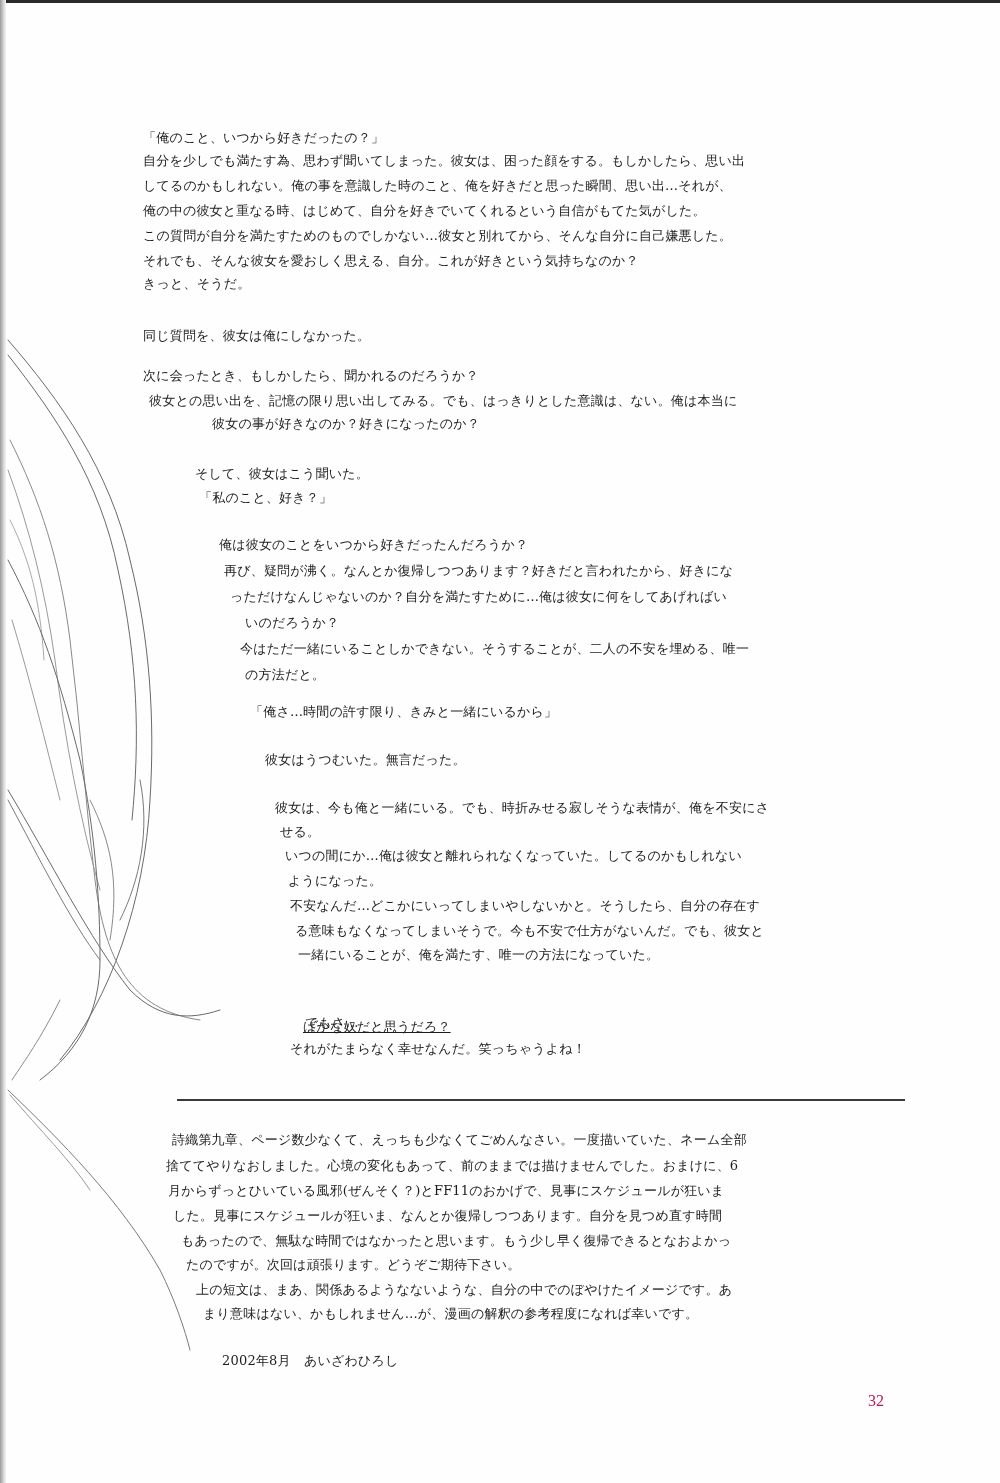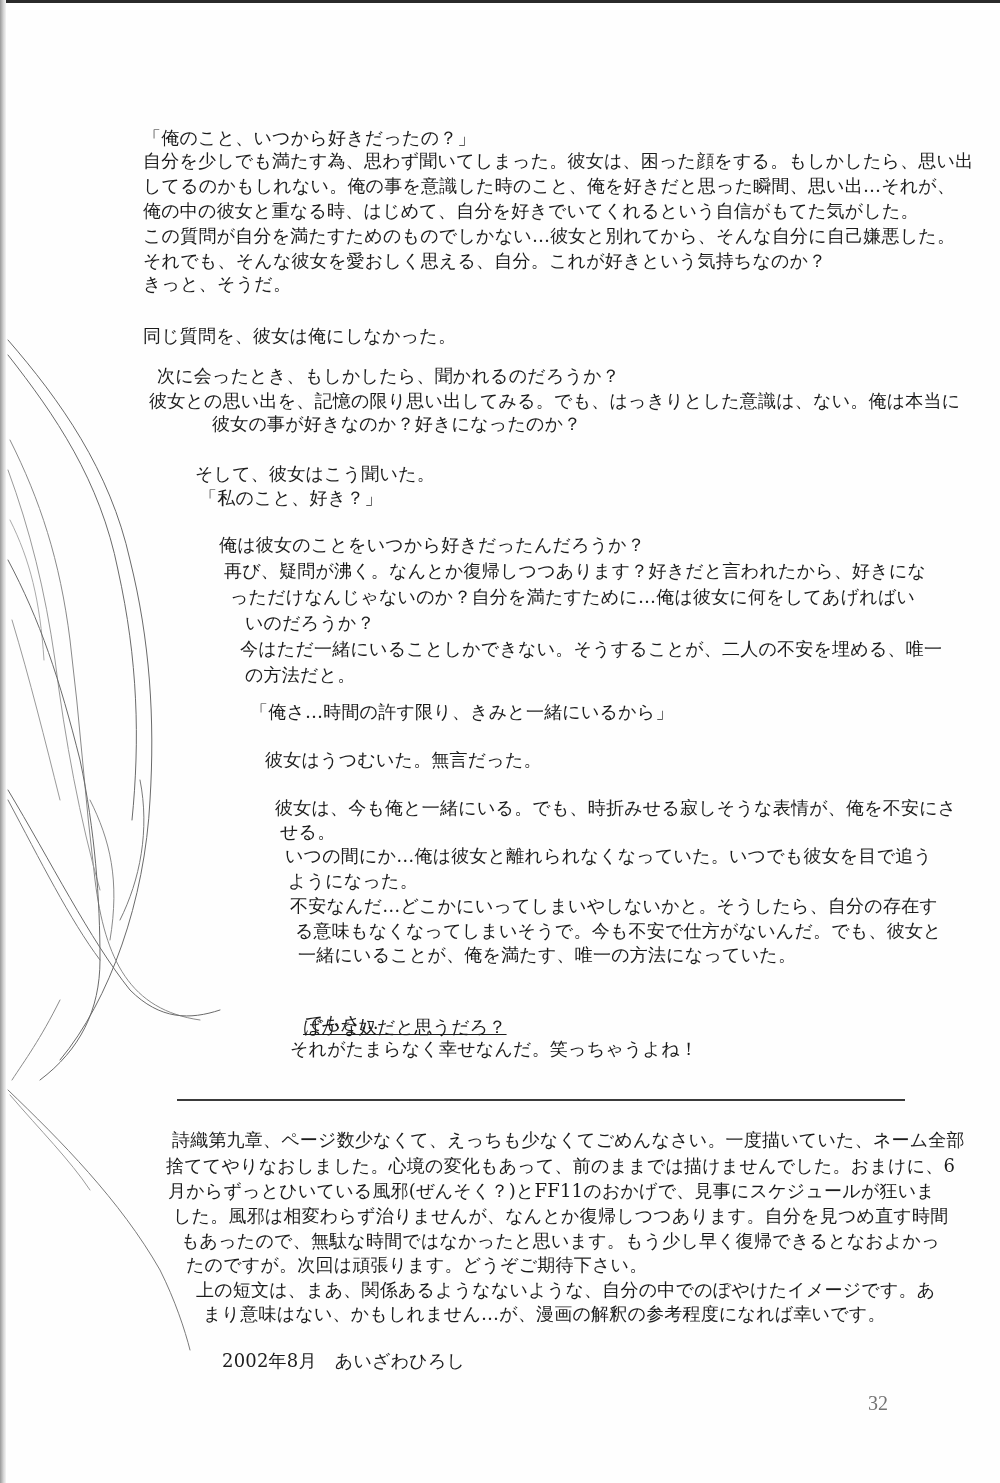--- a/index.html
+++ b/index.html
@@ -8,25 +8,25 @@
       background: #fefefe;
       font-family: "DejaVu Serif", "Liberation Serif", serif;
       color: #1c1c1c;
     }
     .top-edge { position: absolute; left: 0; top: 0; width: 1000px; height: 3px; background: #2a2a2a; }
     .spine { position: absolute; left: 0; top: 0; width: 6px; height: 1483px;
       background: linear-gradient(to right, #9a9a9a, #d6d6d6 60%, #f4f4f4); }
     .sketch { position: absolute; left: 0; top: 0; width: 1000px; height: 1483px; pointer-events: none; }
     .line {
       position: absolute; white-space: nowrap;
-      font-size: 18px; line-height: 22px; letter-spacing: 0.2px;
+      font-size: 13px; line-height: 22px; letter-spacing: 0.2px;
       transform: translateY(-11px);
     }
     .divider { position: absolute; left: 177px; top: 1099px; width: 728px; height: 2px; background: #3a3a3a; }
-    .page-number { position: absolute; left: 868px; top: 1392px; font-size: 20px; font-family: "Liberation Serif", serif; color: #737373; }
+    .page-number { position: absolute; left: 868px; top: 1392px; font-size: 16px; font-family: "Liberation Serif", serif; color: #be185d; }
   </style>
 </head>
 <body>
 
 <div class="top-edge"></div>
 <div class="spine"></div>
 
 <svg class="sketch" viewBox="0 0 1000 1483">
   <g fill="none" stroke="#6a6a6a" stroke-width="1" stroke-linecap="round">
     <path d="M8,340 C60,400 110,470 130,560 C150,640 155,720 150,800 C145,900 110,1000 60,1060"></path>
@@ -48,52 +48,52 @@
 
 <div id="story">
     <div class="line" style="left: 143px; top: 138px;">「俺のこと、いつから好きだったの？」</div>
     <div class="line" style="left: 143px; top: 161px;">自分を少しでも満たす為、思わず聞いてしまった。彼女は、困った顔をする。もしかしたら、思い出</div>
     <div class="line" style="left: 143px; top: 186px;">してるのかもしれない。俺の事を意識した時のこと、俺を好きだと思った瞬間、思い出…それが、</div>
     <div class="line" style="left: 143px; top: 211px;">俺の中の彼女と重なる時、はじめて、自分を好きでいてくれるという自信がもてた気がした。</div>
     <div class="line" style="left: 143px; top: 236px;">この質問が自分を満たすためのものでしかない…彼女と別れてから、そんな自分に自己嫌悪した。</div>
     <div class="line" style="left: 143px; top: 261px;">それでも、そんな彼女を愛おしく思える、自分。これが好きという気持ちなのか？</div>
     <div class="line" style="left: 143px; top: 284px; text-align: right;">きっと、そうだ。</div>
     <div class="line" style="left: 143px; top: 336px;">同じ質問を、彼女は俺にしなかった。</div>
-    <div class="line" style="left: 157px; top: 376px;">次に会ったとき、もしかしたら、聞かれるのだろうか？</div>
+    <div class="line" style="left: 143px; top: 376px;">次に会ったとき、もしかしたら、聞かれるのだろうか？</div>
     <div class="line" style="left: 149px; top: 401px;">彼女との思い出を、記憶の限り思い出してみる。でも、はっきりとした意識は、ない。俺は本当に</div>
     <div class="line" style="left: 170px; top: 424px; margin-left: 42px;">彼女の事が好きなのか？好きになったのか？</div>
     <div class="line" style="left: 195px; top: 474px;">そして、彼女はこう聞いた。</div>
     <div class="line" style="left: 199px; top: 498px;">「私のこと、好き？」</div>
     <div class="line" style="left: 219px; top: 545px;">俺は彼女のことをいつから好きだったんだろうか？</div>
     <div class="line" style="left: 224px; top: 571px;">再び、疑問が沸く。なんとか復帰しつつあります？好きだと言われたから、好きにな</div>
     <div class="line" style="left: 230px; top: 597px;">っただけなんじゃないのか？自分を満たすために…俺は彼女に何をしてあげればい</div>
     <div class="line" style="left: 245px; top: 623px;">いのだろうか？</div>
     <div class="line" style="left: 240px; top: 649px;">今はただ一緒にいることしかできない。そうすることが、二人の不安を埋める、唯一</div>
     <div class="line" style="left: 245px; top: 675px; font-family: Liberation Serif, serif;">の方法だと。</div>
     <div class="line" style="left: 250px; top: 712px;">「俺さ…時間の許す限り、きみと一緒にいるから」</div>
     <div class="line" style="left: 265px; top: 760px;">彼女はうつむいた。無言だった。</div>
     <div class="line" style="left: 275px; top: 808px;">彼女は、今も俺と一緒にいる。でも、時折みせる寂しそうな表情が、俺を不安にさ</div>
     <div class="line" style="left: 280px; top: 832px;">せる。</div>
-    <div class="line" style="left: 285px; top: 856px;">いつの間にか…俺は彼女と離れられなくなっていた。いつでも彼女を目で追う</div>
+    <div class="line" style="left: 285px; top: 856px;">いつの間にか…俺は彼女と離れられなくなっていた。してるのかもしれない</div>
     <div class="line" style="left: 288px; top: 881px;">ようになった。</div>
     <div class="line" style="left: 290px; top: 906px;">不安なんだ…どこかにいってしまいやしないかと。そうしたら、自分の存在す</div>
     <div class="line" style="left: 295px; top: 931px;">る意味もなくなってしまいそうで。今も不安で仕方がないんだ。でも、彼女と</div>
     <div class="line" style="left: 298px; top: 955px;">一緒にいることが、俺を満たす、唯一の方法になっていた。</div>
     <div class="line" style="left: 303px; top: 1027px; text-decoration: underline;">ばかな奴だと思うだろ？</div>
     <div class="line" style="left: 305px; top: 1023px;">でもさ…</div>
     <div class="line" style="left: 290px; top: 1049px;">それがたまらなく幸せなんだ。笑っちゃうよね！</div>
   </div>
 
 <div class="divider"></div>
 
 <div id="afterword">
     <div class="line" style="left: 172px; top: 1140px;">詩織第九章、ページ数少なくて、えっちも少なくてごめんなさい。一度描いていた、ネーム全部</div>
     <div class="line" style="left: 166px; top: 1166px;">捨ててやりなおしました。心境の変化もあって、前のままでは描けませんでした。おまけに、6</div>
     <div class="line" style="left: 168px; top: 1191px;">月からずっとひいている風邪(ぜんそく？)とFF11のおかげで、見事にスケジュールが狂いま</div>
-    <div class="line" style="left: 173px; top: 1216px;">した。風邪は相変わらず治りませんが、なんとか復帰しつつあります。自分を見つめ直す時間</div>
+    <div class="line" style="left: 173px; top: 1216px;">した。見事にスケジュールが狂いま、なんとか復帰しつつあります。自分を見つめ直す時間</div>
     <div class="line" style="left: 181px; top: 1241px;">もあったので、無駄な時間ではなかったと思います。もう少し早く復帰できるとなおよかっ</div>
     <div class="line" style="left: 186px; top: 1265px;">たのですが。次回は頑張ります。どうぞご期待下さい。</div>
     <div class="line" style="left: 196px; top: 1290px;">上の短文は、まあ、関係あるようなないような、自分の中でのぼやけたイメージです。あ</div>
     <div class="line" style="left: 203px; top: 1314px;">まり意味はない、かもしれません…が、漫画の解釈の参考程度になれば幸いです。</div>
   </div>
 
 <div id="signature" class="line" style="left: 222px; top: 1361px;">2002年8月　あいざわひろし</div>
 
 <div class="page-number">32</div>
 

